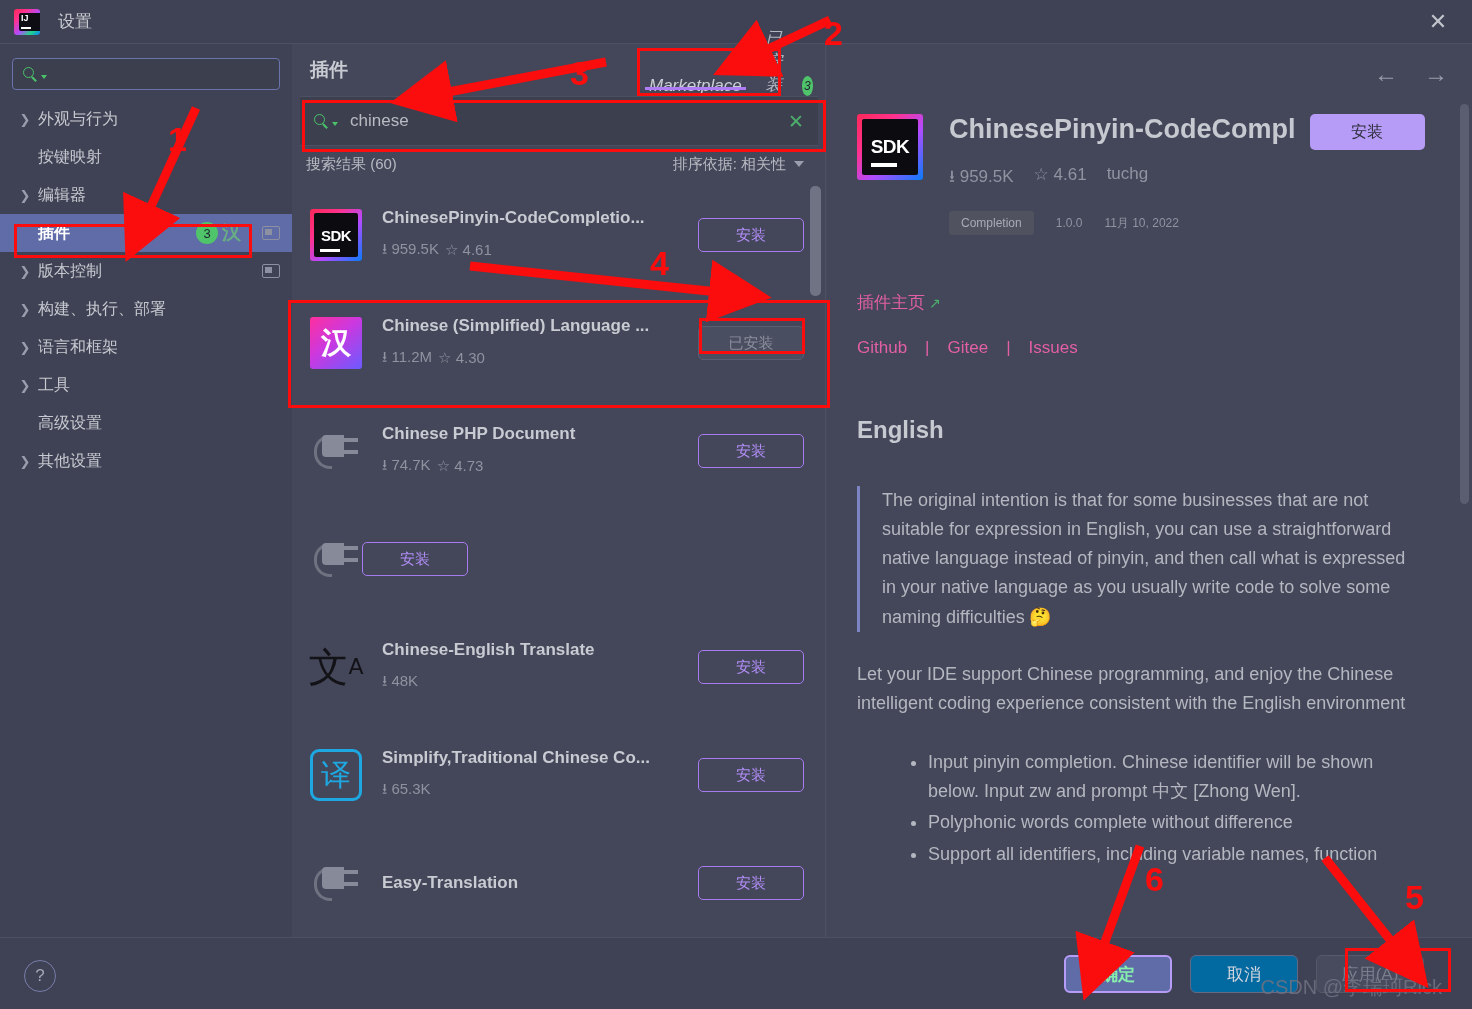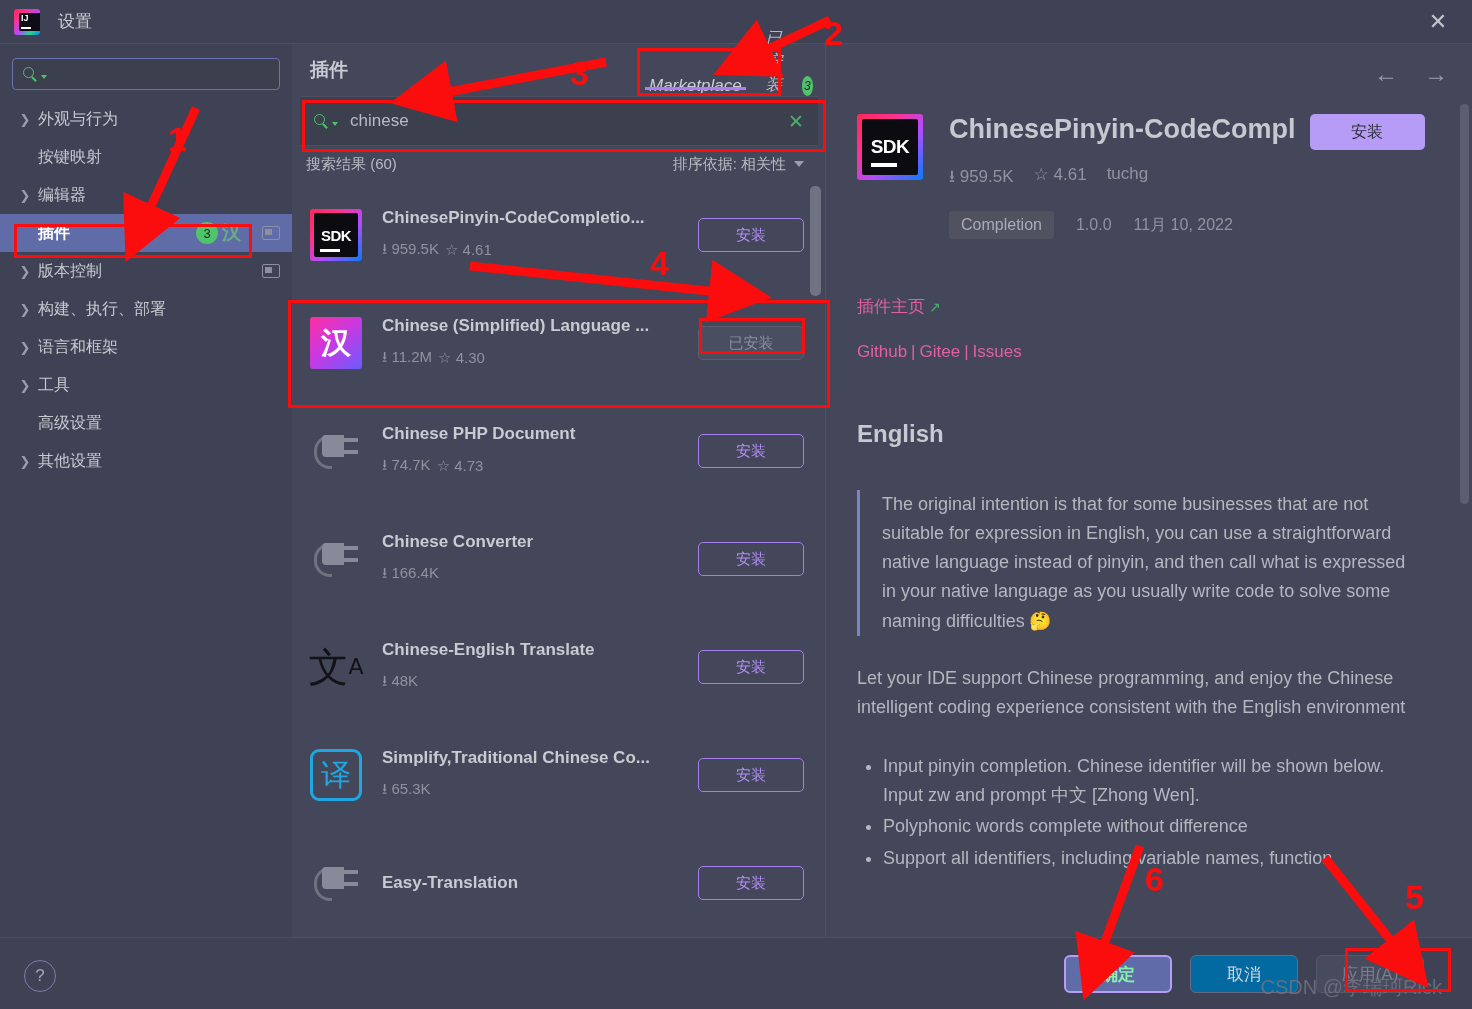--- a/index.html
+++ b/index.html
@@ -238,43 +238,43 @@
   }
   .btn-install-big {
     width: 115px; height: 36px; border: none; border-radius: 5px;
     background: #b79cf7; color: #2d2f3b; font-size: 16px; cursor: pointer;
     margin-left: 14px; flex: 0 0 115px;
     font-family: "Liberation Sans", sans-serif;
   }
   .d-stats { margin-top: 14px; font-size: 17px; color: #9093a0; display: flex; gap: 20px; }
   .d-stats .dl::before { content: '⭳ '; }
   .d-stats .rt::before { content: '☆ '; }
-  .d-tags { margin-top: 18px; display: flex; align-items: center; gap: 22px; font-size: 16px; color: #9093a0; }
+  .d-tags { margin-top: 18px; display: flex; align-items: center; gap: 22px; font-size: 12px; color: #9093a0; }
   .tag-chip { background: #50525f; color: #a9abb6; padding: 5px 12px; border-radius: 3px; }
   .d-links { margin: 56px 0 0 30px; }
   .link-pink { color: #e35fa6; font-size: 17px; text-decoration: none; cursor: pointer; }
   .ext-arrow { color: #4caf6d; font-size: 14px; margin-left: 4px; }
-  .d-links .row2 { margin-top: 24px; display: flex; align-items: center; gap: 4px; font-size: 17px; }
+  .d-links .row2 { margin-top: 24px; display: flex; align-items: center; gap: 18px; font-size: 17px; }
   .sep { color: #e35fa6; }
 
   .d-section-title {
     margin: 58px 0 0 30px; font-size: 24px; font-weight: bold; color: #c7c9d1;
   }
   .quote {
     margin: 42px 30px 0 30px; padding-left: 22px; border-left: 3px solid #7c84c4;
     font-size: 18px; line-height: 1.62; color: #b5b7c0; max-width: 565px;
   }
   .para {
     margin: 28px 30px 0 30px; font-size: 18px; line-height: 1.62; color: #b5b7c0; max-width: 565px;
   }
   .bullets {
     margin: 30px 30px 0 56px; font-size: 18px; line-height: 1.62; color: #b5b7c0;
     max-width: 545px;
   }
-  .bullets li { margin-bottom: 2px; }
+  .bullets li { margin-bottom: 2px; margin-left: 45px; }
   .d-scroll-thumb {
     position: absolute; right: 3px; top: 60px; width: 9px; height: 400px;
     background: #5a5e70; border-radius: 5px;
   }
 
   
   .navs { position: absolute; right: 24px; top: 62px; display: flex; gap: 26px; }
   .nav-arrow { color: #9a9dab; font-size: 24px; cursor: pointer; line-height: 1; }
 
   
@@ -457,26 +457,20 @@
         </div>
         <button class="btn-install">安装</button>
       </div>
 
       <div class="plugin-item">
         <div class="p-icon ico-plug">
           <div class="cable"></div>
             <div class="body"></div>
             <div class="p1"></div>
             <div class="p2"></div>
-        </div>
-        <div class="p-body">
-          <div class="p-name">Chinese Converter</div>
-          <div class="p-meta">
-            <span class="dl">166.4K</span>
-          </div>
         </div>
         <button class="btn-install">安装</button>
       </div>
 
       <div class="plugin-item">
         <div class="p-icon ico-trans">文<sub style="font-size:22px">A</sub></div>
         <div class="p-body">
           <div class="p-name">Chinese-English Translate</div>
           <div class="p-meta">
             <span class="dl">48K</span>

